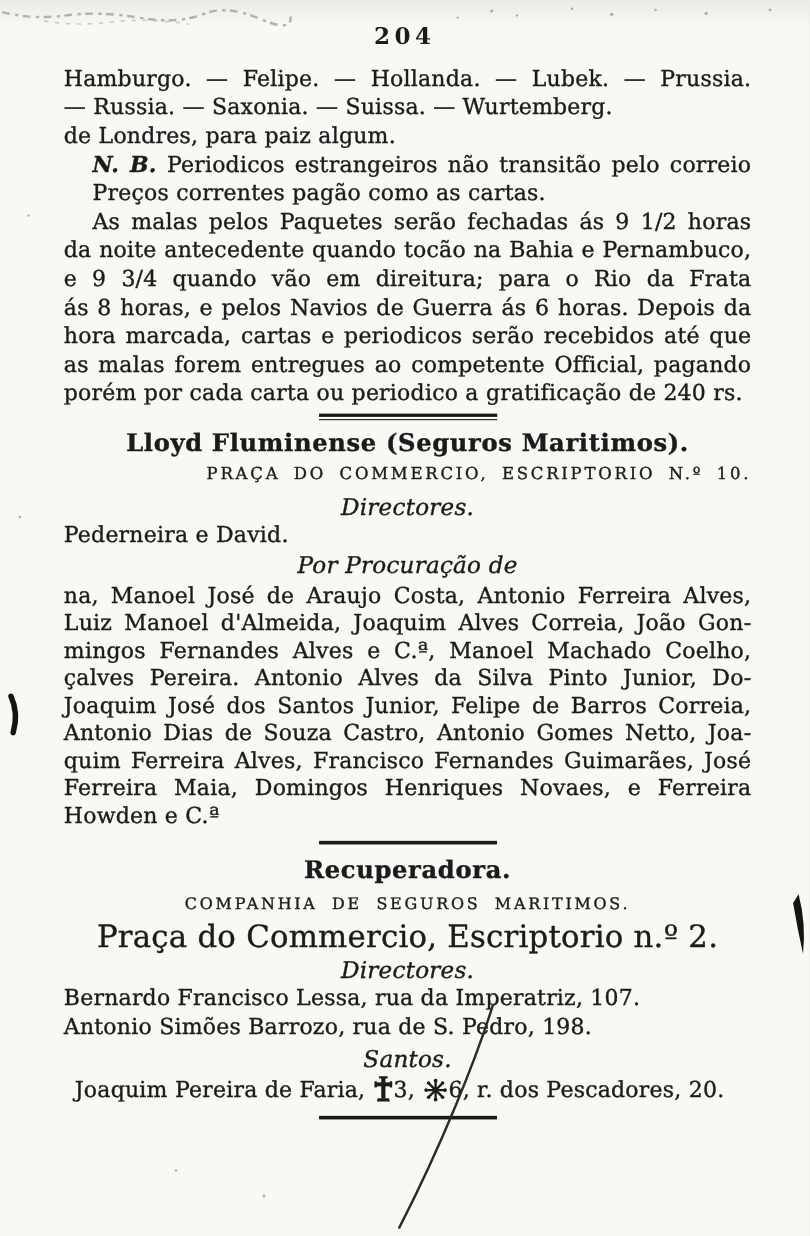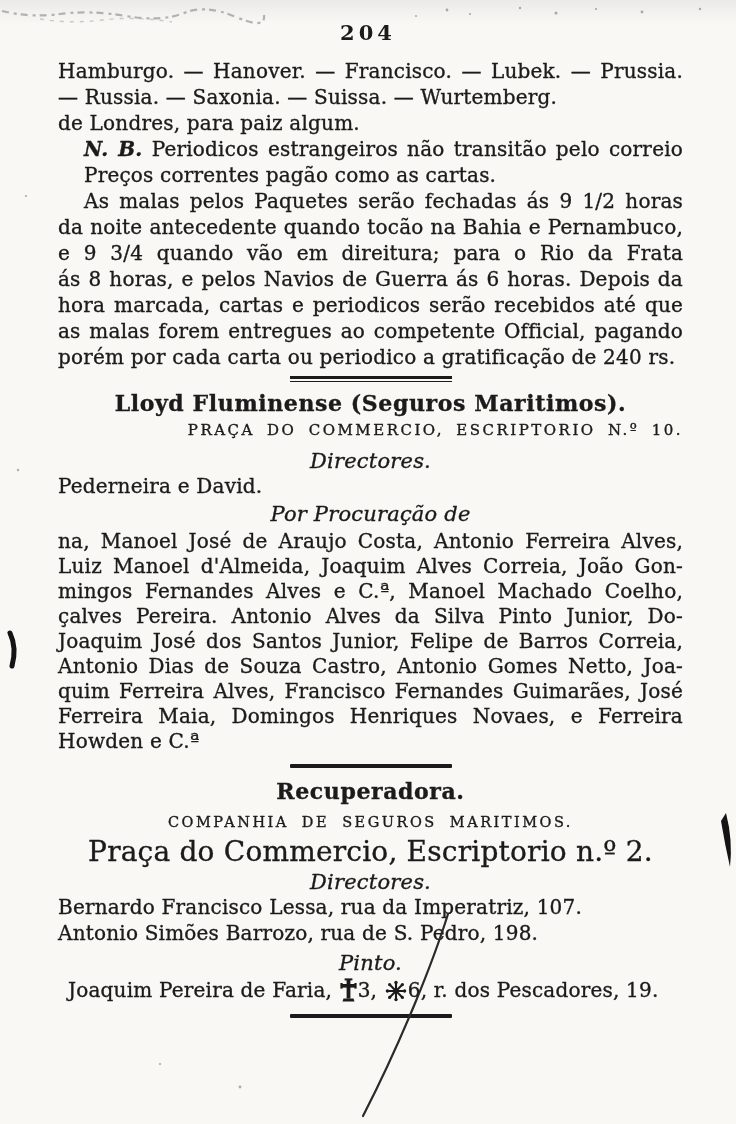--- a/index.html
+++ b/index.html
@@ -53,21 +53,21 @@
 </head>
 <body>
 
 <div class="page">
 
   <div class="page-number">204</div>
 
   <div class="text-block">
 
     <p class="para">
-      <span class="line j">Hamburgo. — Hanover. — Francisco. — Lubek. — Prussia.</span>
+      <span class="line j">Hamburgo. — Felipe. — Hollanda. — Lubek. — Prussia.</span>
       <span class="line">— Russia. — Saxonia. — Suissa. — Wurtemberg.</span>
     </p>
 
     <p class="para">
       <span class="line">de Londres, para paiz algum.</span>
       <span class="line j ind"><b><i>N. B.</i></b> <span>Periodicos estrangeiros não transitão pelo correio</span></span>
     </p>
 
     <p class="para">
       <span class="line ind">Preços correntes pagão como as cartas.</span>
@@ -104,21 +104,21 @@
     </p>
 
     <div class="rule single rule-b"></div>
 
     <div class="center section-title">Recuperadora.</div>
     <div class="center subtitle mt8">COMPANHIA DE SEGUROS MARITIMOS.</div>
     <div class="center addr2 mt7">Praça do Commercio, Escriptorio n.º 2.</div>
     <div class="center heading-it mt5">Directores.</div>
     <div class="line">Bernardo Francisco Lessa, rua da Imperatriz, 107.</div>
     <div class="line">Antonio Simões Barrozo, rua de S. Pedro, 198.</div>
-    <div class="center heading-it mt5">Pinto.</div>
+    <div class="center heading-it mt5">Santos.</div>
 
     <div class="line caixa-line ind-sm">
       <span>Joaquim Pereira de Faria, </span><svg class="glyph" width="17" height="24" viewBox="0 0 17 24">
           <g fill="#1b1b1b">
             <rect x="6.6" y="1.5" width="3.8" height="19"></rect>
             <rect x="1.5" y="6" width="14" height="3.6"></rect>
             <rect x="4.6" y="0.4" width="7.8" height="2"></rect>
             <rect x="0.4" y="5" width="2.2" height="5.6"></rect>
             <rect x="14.4" y="5" width="2.2" height="5.6"></rect>
             <path d="M3.5,20.4 h10 l1,3 h-12 z"></path>
@@ -138,21 +138,21 @@
             <circle cx="11" cy="2.4" r="1.7"></circle>
             <circle cx="11" cy="19.6" r="1.7"></circle>
             <circle cx="2.4" cy="11" r="1.7"></circle>
             <circle cx="19.6" cy="11" r="1.7"></circle>
             <circle cx="4.6" cy="4.6" r="1.6"></circle>
             <circle cx="17.4" cy="17.4" r="1.6"></circle>
             <circle cx="4.6" cy="17.4" r="1.6"></circle>
             <circle cx="17.4" cy="4.6" r="1.6"></circle>
             <circle cx="11" cy="11" r="2.4"></circle>
           </g>
-        </svg><span>6, r. dos Pescadores, 19.</span>
+        </svg><span>6, r. dos Pescadores, 20.</span>
     </div>
 
     <div class="rule single rule-c"></div>
 
   </div>
 
   <svg class="artifacts" width="736" height="1124" viewBox="0 0 736 1124">
     <path d="M2,11 q28,7 58,3 t66,2 t58,-3 t52,4 t28,-2" stroke="#8d8d8d" stroke-width="2.2" fill="none" stroke-dasharray="7 5 3 4" opacity="0.65"></path>
     <path d="M40,19 q30,5 62,1 t70,2" stroke="#a5a5a5" stroke-width="1.4" fill="none" stroke-dasharray="4 6" opacity="0.55"></path>
     <g fill="#8a8a8a" opacity="0.7">

